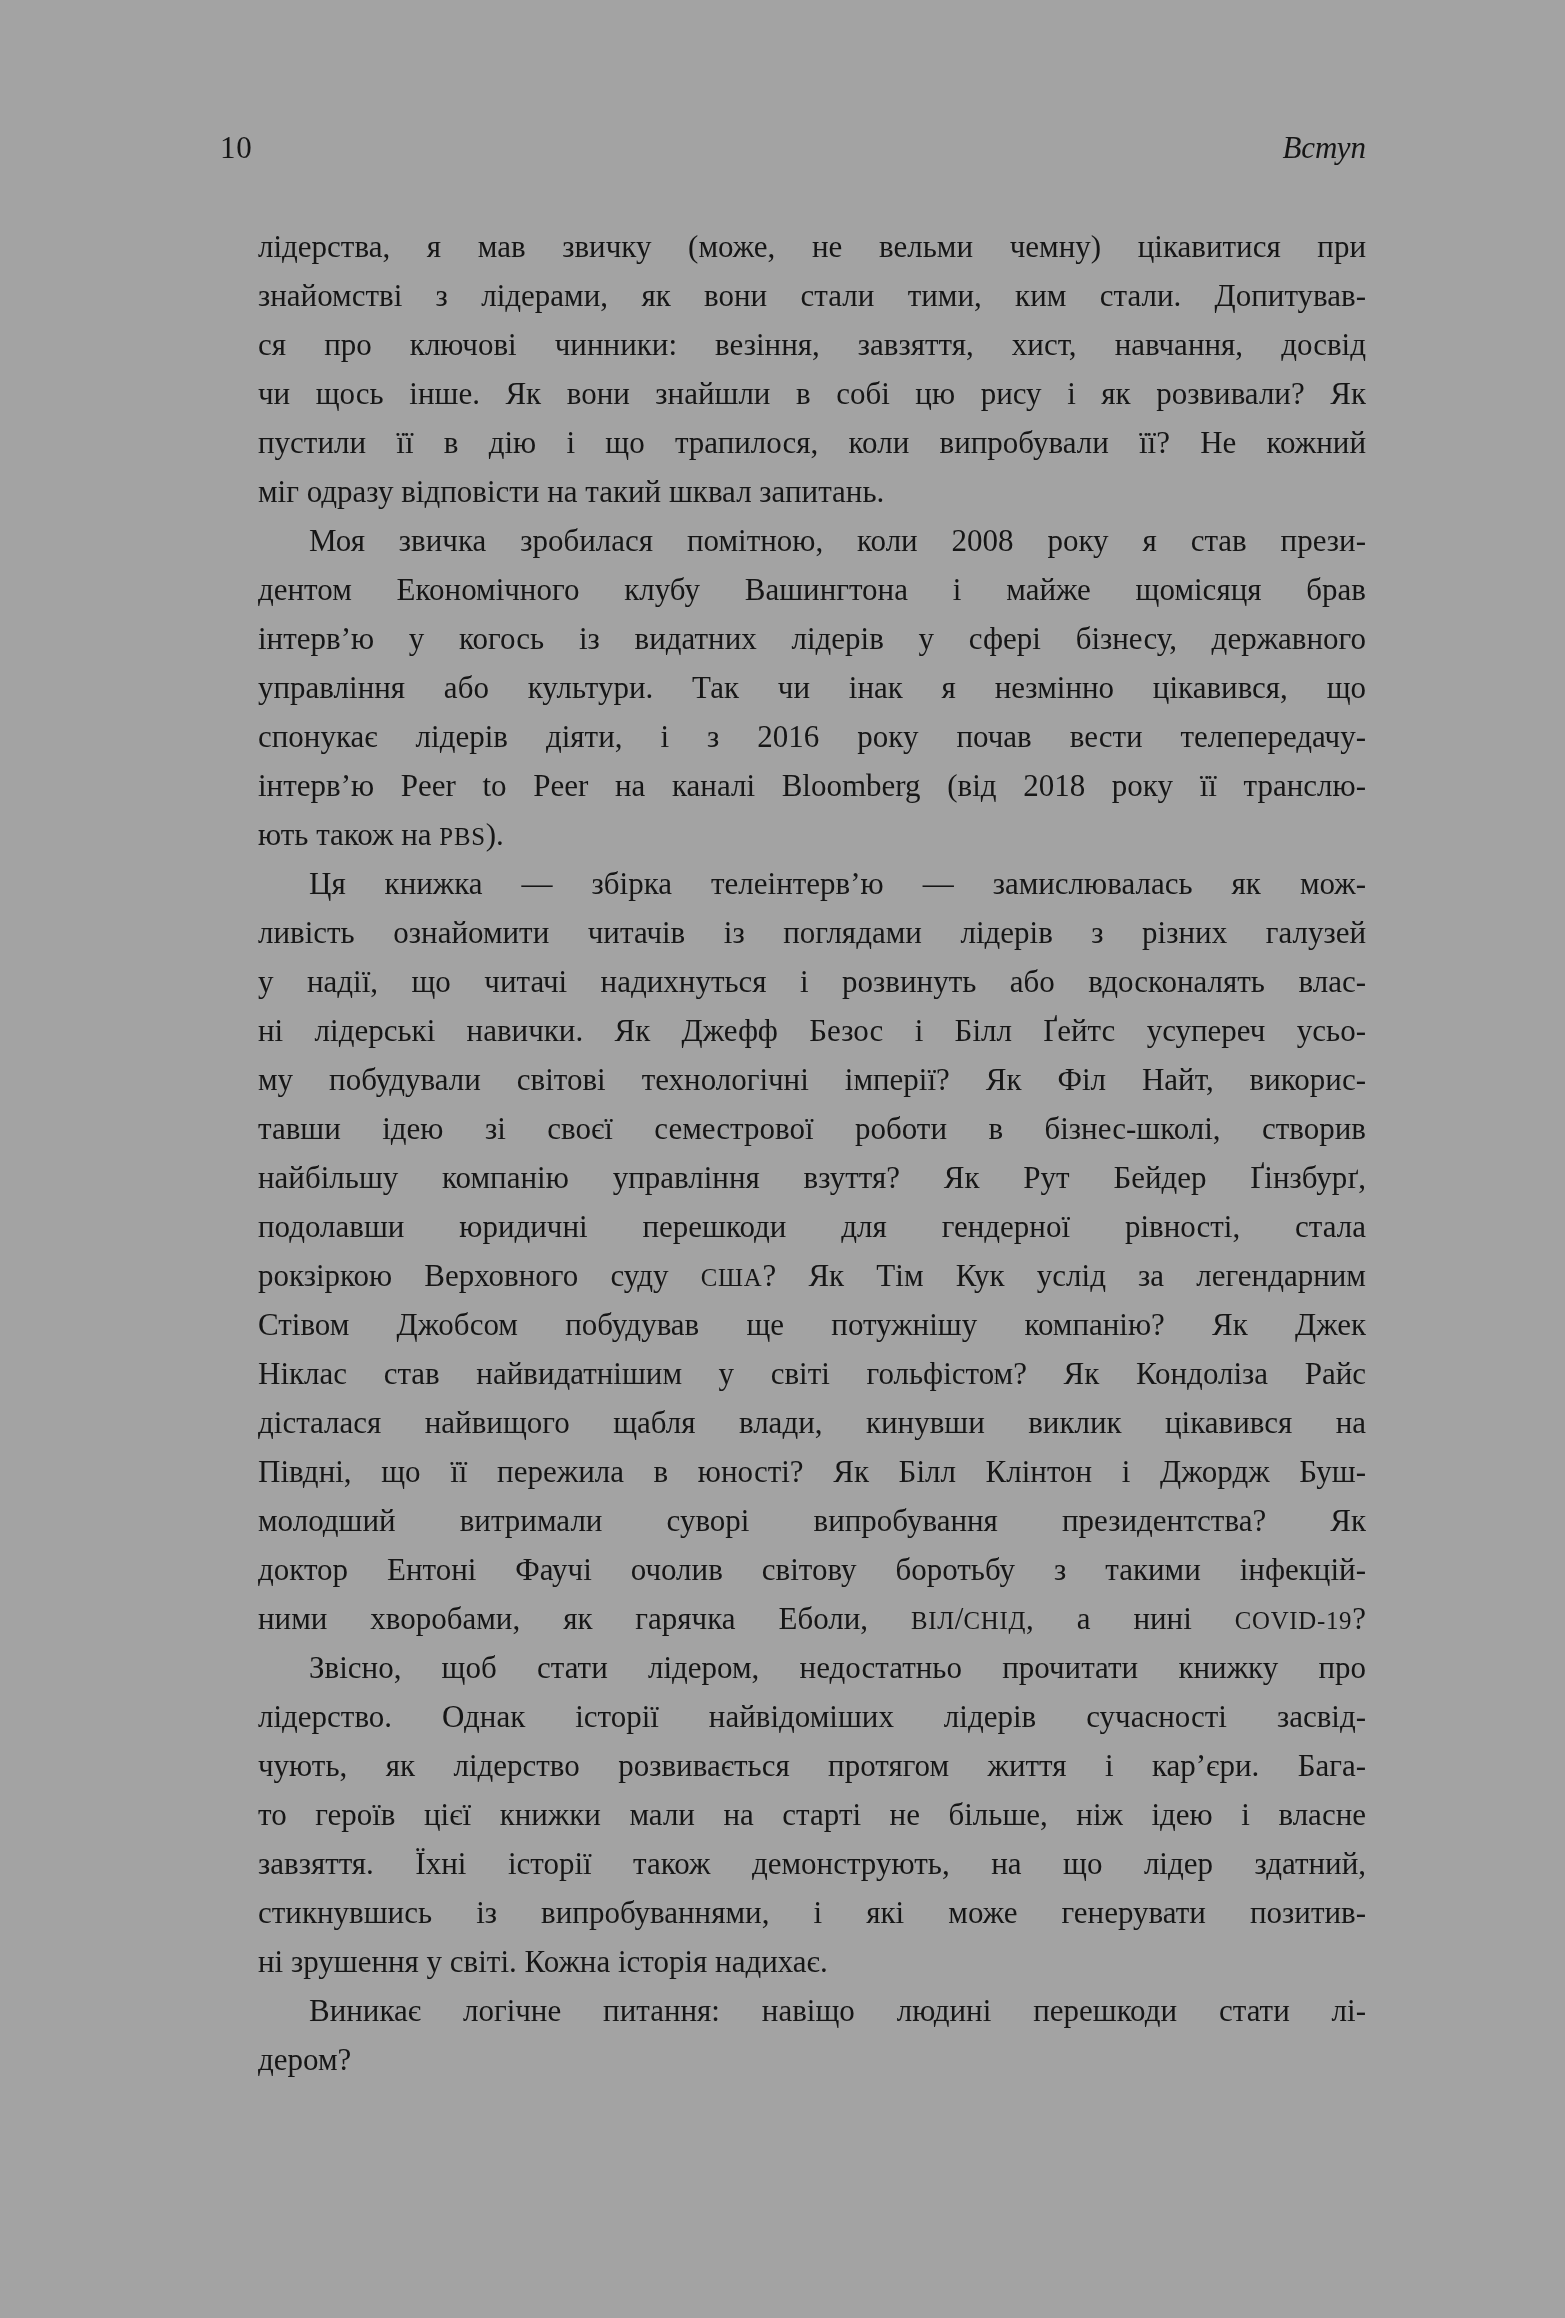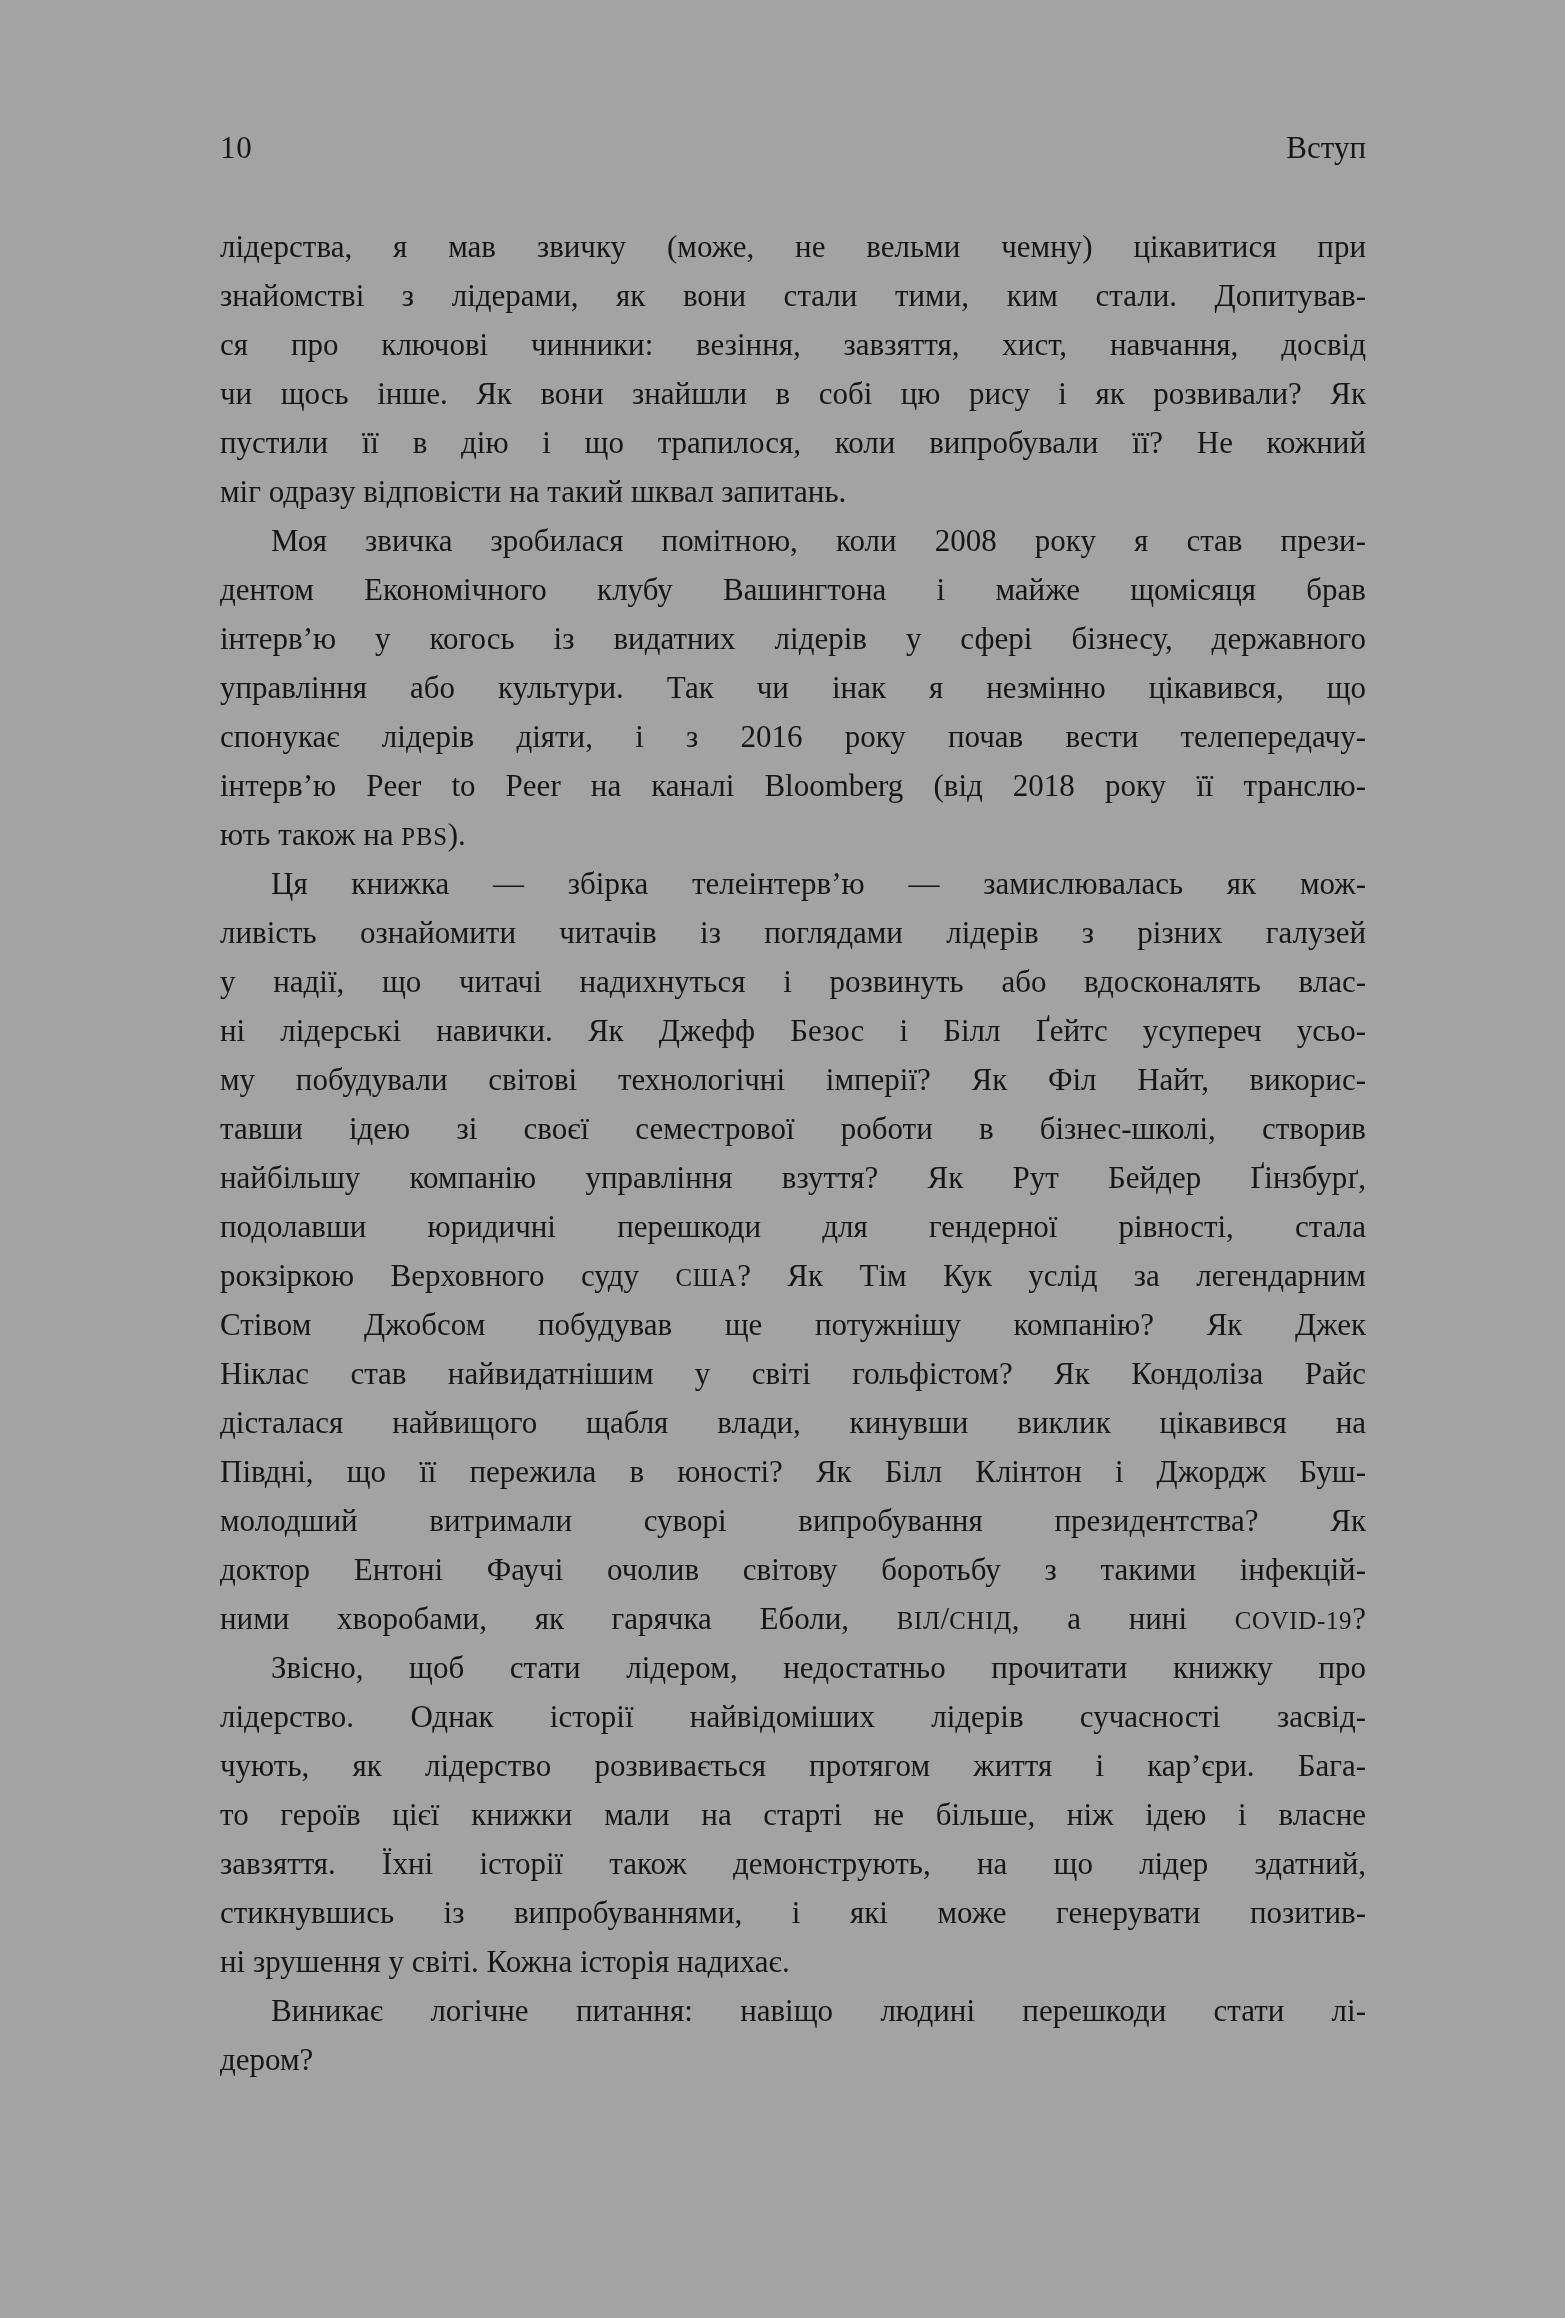--- a/index.html
+++ b/index.html
@@ -25,20 +25,21 @@
     display: flex;
     justify-content: space-between;
     align-items: baseline;
     font-size: 31px;
     line-height: 36px;
   }
   .page-number {
     letter-spacing: 0.8px;
   }
   .running-head {
+    font-style: italic;
     text-align: right;
   }
   .body-text {
     position: absolute;
     left: 220px;
     top: 222px;
     width: 1146px;
   }
   .paragraph {
     margin: 0;
@@ -51,20 +52,21 @@
     text-align-last: justify;
     overflow: hidden;
     white-space: nowrap; 
   }
   .line.justified, .line.last {
     white-space: normal;
     font-family: Liberation Serif, serif;
   }
   .line {
     white-space: normal;
+    margin-left: 38px;
   }
   .line.indent {
     text-indent: 51px;
   }
   .line.last {
     text-align-last: left;
   }
   
   .sc {
     font-size: 0.8em;

